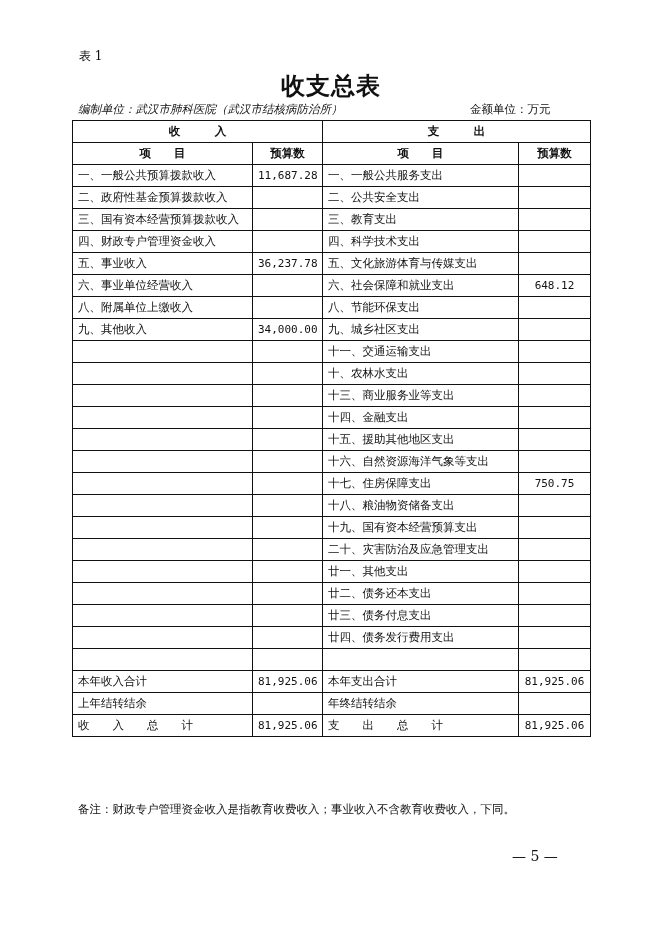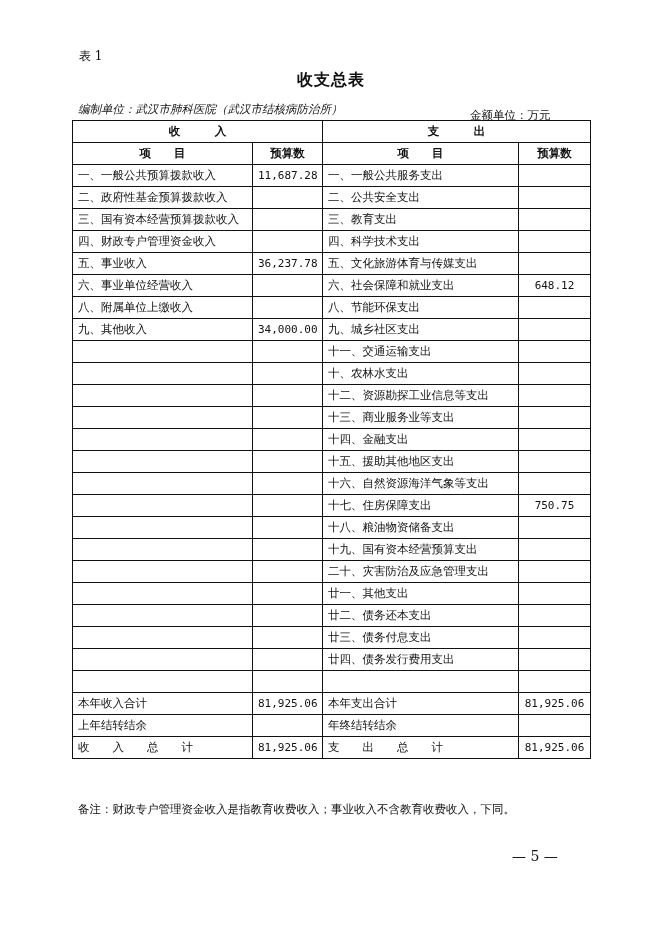--- a/index.html
+++ b/index.html
@@ -1,22 +1,22 @@
 <!DOCTYPE html>
 <html><head>
 <meta charset="utf-8">
 <style>
   html, body { margin:0; padding:0; background:#ffffff; }
   body { width:662px; height:936px; position:relative; overflow:hidden;
          font-family: "DejaVu Serif", "Liberation Serif", serif; color:#111; }
   .abs { position:absolute; }
   #table-label { left:79px; top:48px; font-size:12px; }
-  #title { left:0; width:662px; top:70px; text-align:center; font-size:16px; font-weight:bold; letter-spacing:1px; }
+  #title { left:0; width:662px; top:70px; text-align:center; font-size:24px; font-weight:bold; letter-spacing:1px; }
   #org { left:78px; top:102px; font-size:11.5px;font-style:italic; }
-  #unit { left:470px; top:108px; font-size:11.5px; }
+  #unit { left:470px; top:102px; font-size:11.5px; }
   table.main { position:absolute; left:72px; top:120px; width:518px;
                border-collapse:collapse; table-layout:fixed; font-size:11.5px; }
   table.main td { border:1px solid #111; height:21px; padding:0 5px; white-space:nowrap; overflow:hidden; }
   table.main td.num { text-align:center; font-family:"DejaVu Sans Mono","Liberation Mono",monospace; font-size:11px; }
   table.main tr.hdr td { text-align:center; font-weight:bold; font-family:"DejaVu Sans","Liberation Sans",sans-serif; font-size:11.5px; }
   #note { left:78px; top:802px; font-size:11.5px; }
   #pageno { left:512px; top:848px; font-size:14px; }
 </style>
 </head>
 <body>
@@ -100,26 +100,20 @@
       </tr>
       <tr>
         <td></td>
         <td class="num"></td>
         <td>十、农林水支出</td>
         <td class="num"></td>
       </tr>
       <tr>
         <td></td>
         <td class="num"></td>
-        <td>十二、资源勘探工业信息等支出</td>
-        <td class="num"></td>
-      </tr>
-      <tr>
-        <td></td>
-        <td class="num"></td>
         <td>十三、商业服务业等支出</td>
         <td class="num"></td>
       </tr>
       <tr>
         <td></td>
         <td class="num"></td>
         <td>十四、金融支出</td>
         <td class="num"></td>
       </tr>
       <tr>

